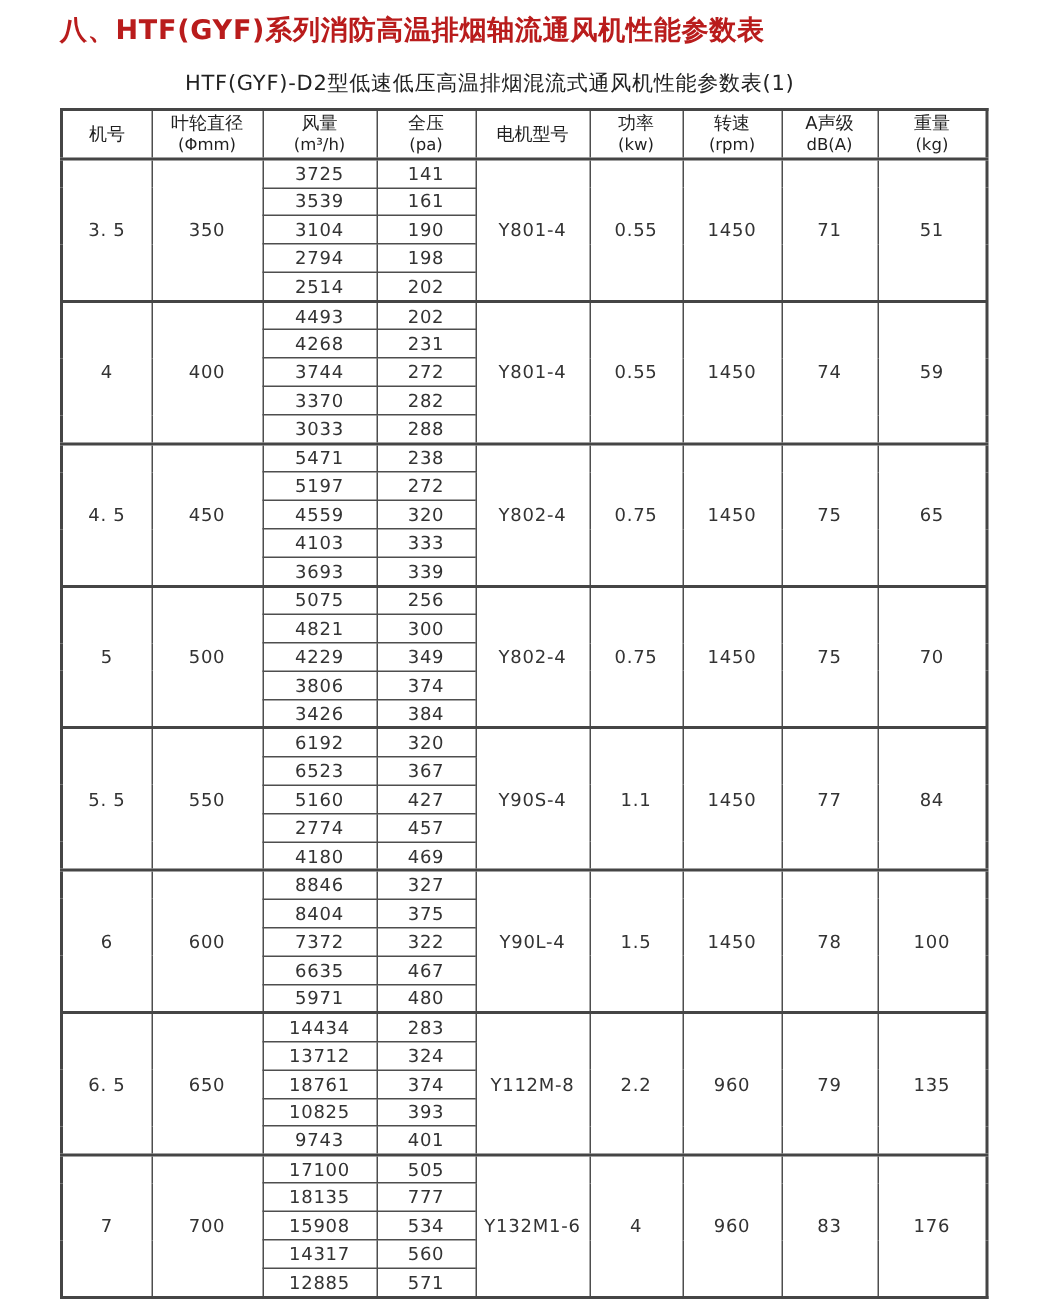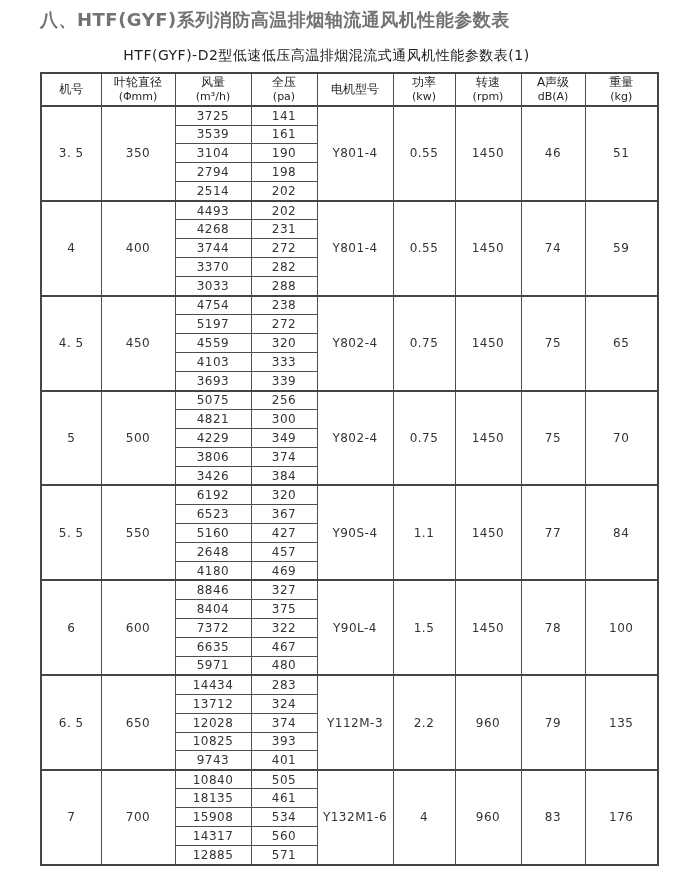--- a/index.html
+++ b/index.html
@@ -2,21 +2,21 @@
 <html><head>
 <meta charset="utf-8">
 <style>
   html,body{margin:0;padding:0;}
   body{
     width:700px;height:873px;background:#ffffff;position:relative;
     font-family:"DejaVu Sans",sans-serif;color:#2b2b2b;
   }
   .page-title{
     position:absolute;left:40px;top:8px;
-    font-size:18px;font-weight:bold;color:#737373;letter-spacing:0.5px;
+    font-size:18px;font-weight:bold;color:#b91c1c;letter-spacing:0.5px;
     white-space:nowrap;
   }
   .table-subtitle{
     position:absolute;left:0;top:47px;width:653px;text-align:center;
     font-size:14px;color:#222;letter-spacing:0.5px;white-space:nowrap;
   }
   table.perf{
     position:absolute;left:40px;top:72px;width:617px;height:794px;
     border-collapse:collapse;table-layout:fixed;
     border:2px solid #454545;
@@ -95,21 +95,21 @@
     </thead>
   <tbody>
       <tr class="group-start">
         <td class="num" rowspan="5">3. 5</td>
         <td class="num" rowspan="5">350</td>
         <td class="num">3725</td>
         <td class="num">141</td>
         <td class="num" rowspan="5">Y801-4</td>
         <td class="num" rowspan="5">0.55</td>
         <td class="num" rowspan="5">1450</td>
-        <td class="num" rowspan="5">46</td>
+        <td class="num" rowspan="5">71</td>
         <td class="num" rowspan="5">51</td>
       </tr>
       <tr>
         <td class="num">3539</td>
         <td class="num">161</td>
       </tr>
       <tr>
         <td class="num">3104</td>
         <td class="num">190</td>
       </tr>
@@ -144,21 +144,21 @@
         <td class="num">3370</td>
         <td class="num">282</td>
       </tr>
       <tr>
         <td class="num">3033</td>
         <td class="num">288</td>
       </tr>
       <tr class="group-start">
         <td class="num" rowspan="5">4. 5</td>
         <td class="num" rowspan="5">450</td>
-        <td class="num">4754</td>
+        <td class="num">5471</td>
         <td class="num">238</td>
         <td class="num" rowspan="5">Y802-4</td>
         <td class="num" rowspan="5">0.75</td>
         <td class="num" rowspan="5">1450</td>
         <td class="num" rowspan="5">75</td>
         <td class="num" rowspan="5">65</td>
       </tr>
       <tr>
         <td class="num">5197</td>
         <td class="num">272</td>
@@ -215,21 +215,21 @@
       </tr>
       <tr>
         <td class="num">6523</td>
         <td class="num">367</td>
       </tr>
       <tr>
         <td class="num">5160</td>
         <td class="num">427</td>
       </tr>
       <tr>
-        <td class="num">2648</td>
+        <td class="num">2774</td>
         <td class="num">457</td>
       </tr>
       <tr>
         <td class="num">4180</td>
         <td class="num">469</td>
       </tr>
       <tr class="group-start">
         <td class="num" rowspan="5">6</td>
         <td class="num" rowspan="5">600</td>
         <td class="num">8846</td>
@@ -254,56 +254,56 @@
       </tr>
       <tr>
         <td class="num">5971</td>
         <td class="num">480</td>
       </tr>
       <tr class="group-start">
         <td class="num" rowspan="5">6. 5</td>
         <td class="num" rowspan="5">650</td>
         <td class="num">14434</td>
         <td class="num">283</td>
-        <td class="num" rowspan="5">Y112M-3</td>
+        <td class="num" rowspan="5">Y112M-8</td>
         <td class="num" rowspan="5">2.2</td>
         <td class="num" rowspan="5">960</td>
         <td class="num" rowspan="5">79</td>
         <td class="num" rowspan="5">135</td>
       </tr>
       <tr>
         <td class="num">13712</td>
         <td class="num">324</td>
       </tr>
       <tr>
-        <td class="num">12028</td>
+        <td class="num">18761</td>
         <td class="num">374</td>
       </tr>
       <tr>
         <td class="num">10825</td>
         <td class="num">393</td>
       </tr>
       <tr>
         <td class="num">9743</td>
         <td class="num">401</td>
       </tr>
       <tr class="group-start">
         <td class="num" rowspan="5">7</td>
         <td class="num" rowspan="5">700</td>
-        <td class="num">10840</td>
+        <td class="num">17100</td>
         <td class="num">505</td>
         <td class="num" rowspan="5">Y132M1-6</td>
         <td class="num" rowspan="5">4</td>
         <td class="num" rowspan="5">960</td>
         <td class="num" rowspan="5">83</td>
         <td class="num" rowspan="5">176</td>
       </tr>
       <tr>
         <td class="num">18135</td>
-        <td class="num">461</td>
+        <td class="num">777</td>
       </tr>
       <tr>
         <td class="num">15908</td>
         <td class="num">534</td>
       </tr>
       <tr>
         <td class="num">14317</td>
         <td class="num">560</td>
       </tr>
       <tr>

